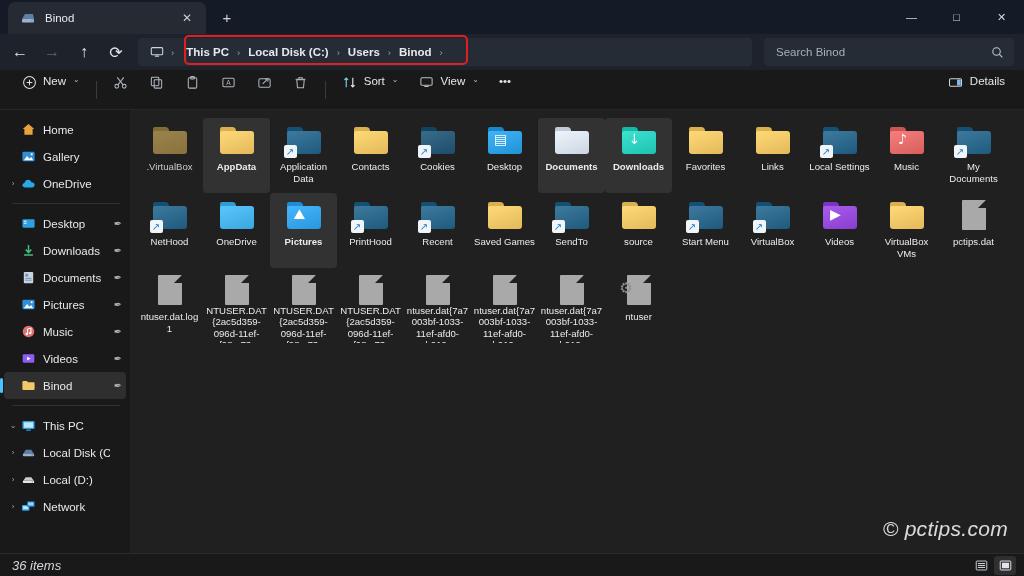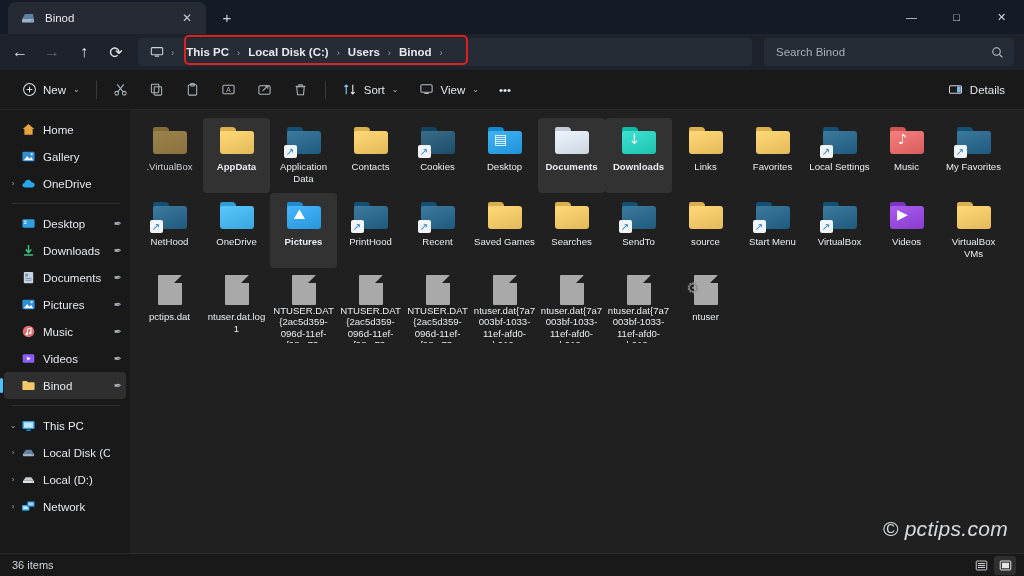--- a/index.html
+++ b/index.html
@@ -103,21 +103,21 @@
   
   .toolbar {
     height: 40px; flex: 0 0 40px;
     background: #191919;
     display: flex; align-items: center;
     padding: 0 10px 0 12px; gap: 2px;
     border-bottom: 1px solid #262626;
   }
   .tbitem {
     height: 30px; border-radius: 4px;
-    display: flex; align-items: center; gap: 6px;
+    display: flex; gap: 6px;
     padding: 0 9px;
     color: #e4e7eb; font-size: 11.5px; white-space: nowrap;
   }
   .tbicon { width: 16px; height: 16px; display: flex; align-items: center; justify-content: center; }
   .chev { font-size: 8px; color: #b6bbc3; margin-left: 1px; }
   .tbsep { width: 1px; height: 18px; background: #3a3a3a; margin: 0 5px; }
   .spacer { flex: 1 1 auto; }
 
   
   .body { flex: 1 1 auto; display: flex; min-height: 0; background: #191919; }
@@ -222,21 +222,21 @@
   }
 
   
   .statusbar {
     height: 23px; flex: 0 0 23px;
     background: #191919;
     border-top: 1px solid #2b2b2b;
     display: flex; align-items: center;
     padding: 0 8px 0 12px;
   }
-  .statustext { color: #d2d6dc; font-size: 11px; }
+  .statustext { color: #d2d6dc; font-size: 13px; font-style: italic; }
   .viewtoggles { margin-left: auto; display: flex; gap: 2px; }
   .vt { width: 22px; height: 19px; display: flex; align-items: center; justify-content: center; border-radius: 3px; }
   .vt.active { background: #2f2f2f; }
   svg { display: block; }
 </style>
 </head>
 <body>
 
 <div id="app">
 
@@ -665,30 +665,30 @@
             </div>
             <div class="nm">Downloads</div>
           </div>
           <div class="cell">
             <div class="ico">
               <div class="folder">
                 <div class="back" style="background: rgb(217, 175, 79);"></div>
                 <div class="front" style="background: linear-gradient(160deg, rgb(255, 217, 121), rgb(227, 185, 89)) rgb(245, 203, 107);"></div>
               </div>
             </div>
-            <div class="nm">Links</div>
+            <div class="nm">Favorites</div>
           </div>
           <div class="cell">
             <div class="ico">
               <div class="folder">
                 <div class="back" style="background: rgb(217, 175, 79);"></div>
                 <div class="front" style="background: linear-gradient(160deg, rgb(255, 217, 121), rgb(227, 185, 89)) rgb(245, 203, 107);"></div>
               </div>
             </div>
-            <div class="nm">Favorites</div>
+            <div class="nm">Links</div>
           </div>
           <div class="cell">
             <div class="ico">
               <div class="folder">
                 <div class="back" style="background: rgb(19, 80, 115);"></div>
                 <div class="front" style="background: linear-gradient(160deg, rgb(61, 122, 157), rgb(29, 90, 125)) rgb(47, 108, 143);"></div>
               </div>
               <div class="shortcut">↗</div>
             </div>
             <div class="nm">Local Settings</div>
@@ -704,21 +704,21 @@
             <div class="nm">Music</div>
           </div>
           <div class="cell">
             <div class="ico">
               <div class="folder">
                 <div class="back" style="background: rgb(19, 80, 115);"></div>
                 <div class="front" style="background: linear-gradient(160deg, rgb(61, 122, 157), rgb(29, 90, 125)) rgb(47, 108, 143);"></div>
               </div>
               <div class="shortcut">↗</div>
             </div>
-            <div class="nm">My Favorites</div>
+            <div class="nm">My Documents</div>
           </div>
           <div class="cell">
             <div class="ico">
               <div class="folder">
                 <div class="back" style="background: rgb(19, 80, 115);"></div>
                 <div class="front" style="background: linear-gradient(160deg, rgb(61, 122, 157), rgb(29, 90, 125)) rgb(47, 108, 143);"></div>
               </div>
               <div class="shortcut">↗</div>
             </div>
             <div class="nm">NetHood</div>
@@ -763,29 +763,20 @@
             <div class="nm">Recent</div>
           </div>
           <div class="cell">
             <div class="ico">
               <div class="folder">
                 <div class="back" style="background: rgb(217, 175, 79);"></div>
                 <div class="front" style="background: linear-gradient(160deg, rgb(255, 217, 121), rgb(227, 185, 89)) rgb(245, 203, 107);"></div>
               </div>
             </div>
             <div class="nm">Saved Games</div>
-          </div>
-          <div class="cell">
-            <div class="ico">
-              <div class="folder">
-                <div class="back" style="background: rgb(217, 175, 79);"></div>
-                <div class="front" style="background: linear-gradient(160deg, rgb(255, 217, 121), rgb(227, 185, 89)) rgb(245, 203, 107);"></div>
-              </div>
-            </div>
-            <div class="nm">Searches</div>
           </div>
           <div class="cell">
             <div class="ico">
               <div class="folder">
                 <div class="back" style="background: rgb(19, 80, 115);"></div>
                 <div class="front" style="background: linear-gradient(160deg, rgb(61, 122, 157), rgb(29, 90, 125)) rgb(47, 108, 143);"></div>
               </div>
               <div class="shortcut">↗</div>
             </div>
             <div class="nm">SendTo</div>

